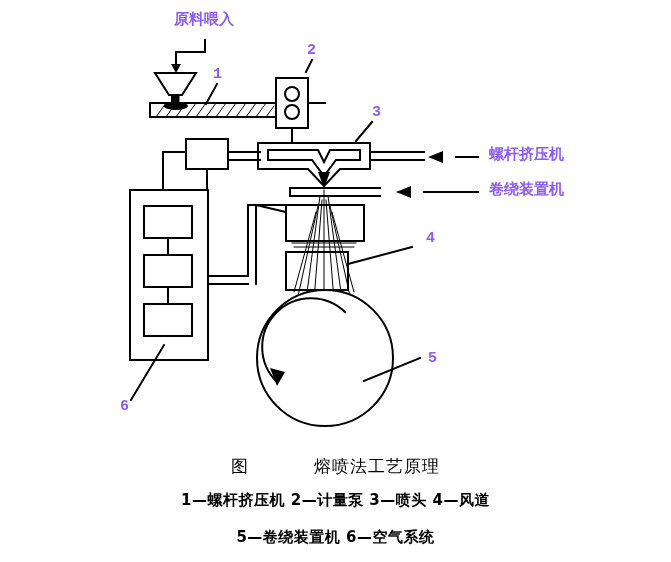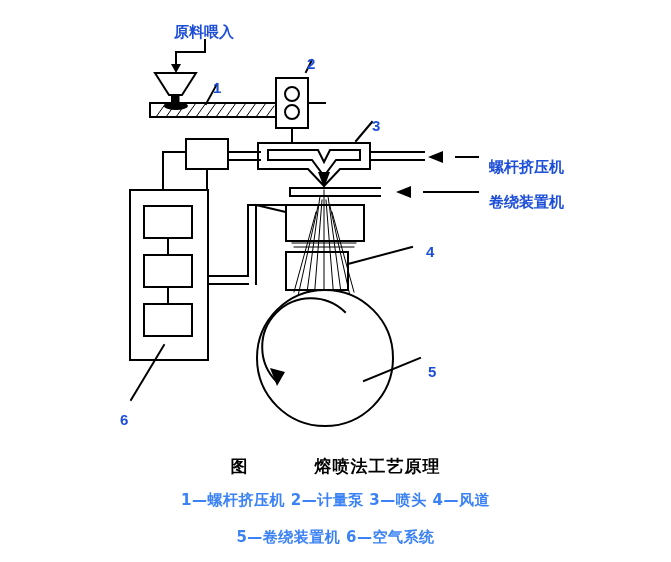--- a/index.html
+++ b/index.html
@@ -19,49 +19,48 @@
   }
   #diagram-svg {
     position: absolute;
     left: 0;
     top: 0;
     width: 671px;
     height: 562px;
   }
   .lbl {
     position: absolute;
-    color: #1d4ed8;
+    color: #8b5cf6;
     white-space: nowrap;
-    font-family: Liberation Sans, sans-serif;
-    margin-top: 13px;
+    font-family: Liberation Mono, monospace;
   }
   .cn {
     font-size: 15px;
     font-weight: 700;
   }
   .num {
     font-size: 15px;
     font-weight: 700;
   }
   .caption-title {
     position: absolute;
     width: 671px;
     text-align: center;
     font-size: 17px;
-    font-weight: 700;
+    font-weight: 400;
     color: #000;
     letter-spacing: 1px;
   }
   .caption-line {
     position: absolute;
     width: 671px;
     text-align: center;
     font-size: 15px;
     font-weight: 700;
-    color: #3b82f6;
+    color: #000000;
     letter-spacing: 0.5px;
   }
 </style>
 </head>
 <body>
 
 <div id="page">
 
   <svg id="diagram-svg" viewBox="0 0 671 562" xmlns="http://www.w3.org/2000/svg">
     <g fill="none" stroke="#000000" stroke-width="2" stroke-linecap="square">

